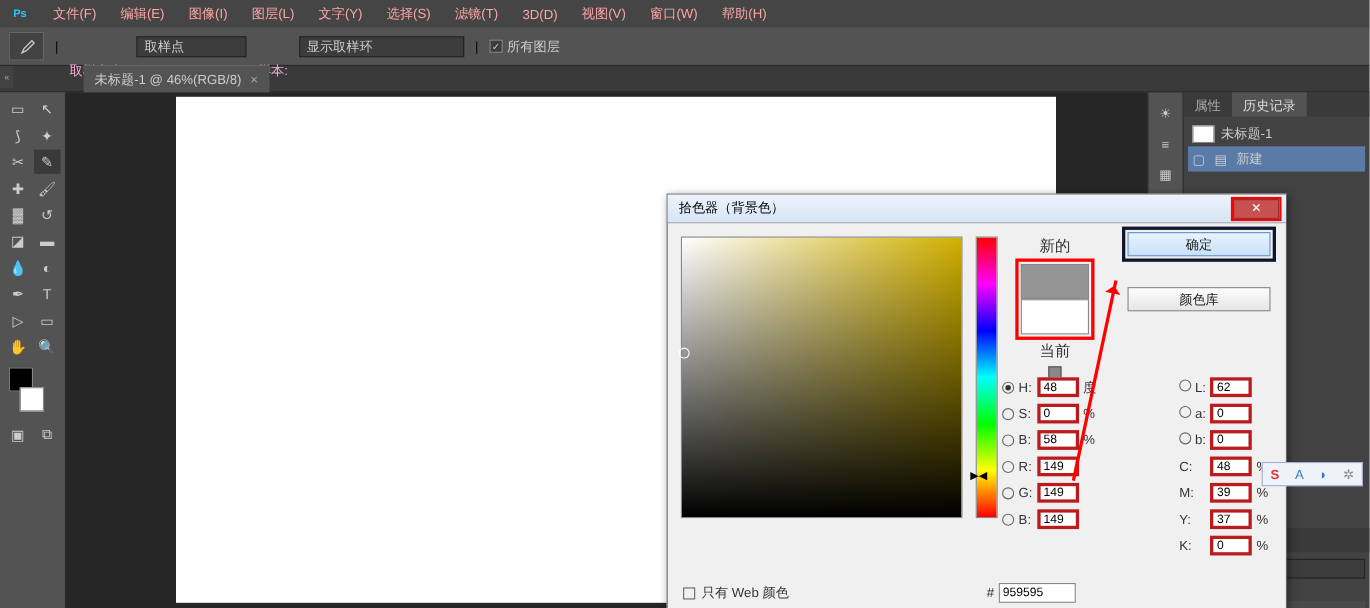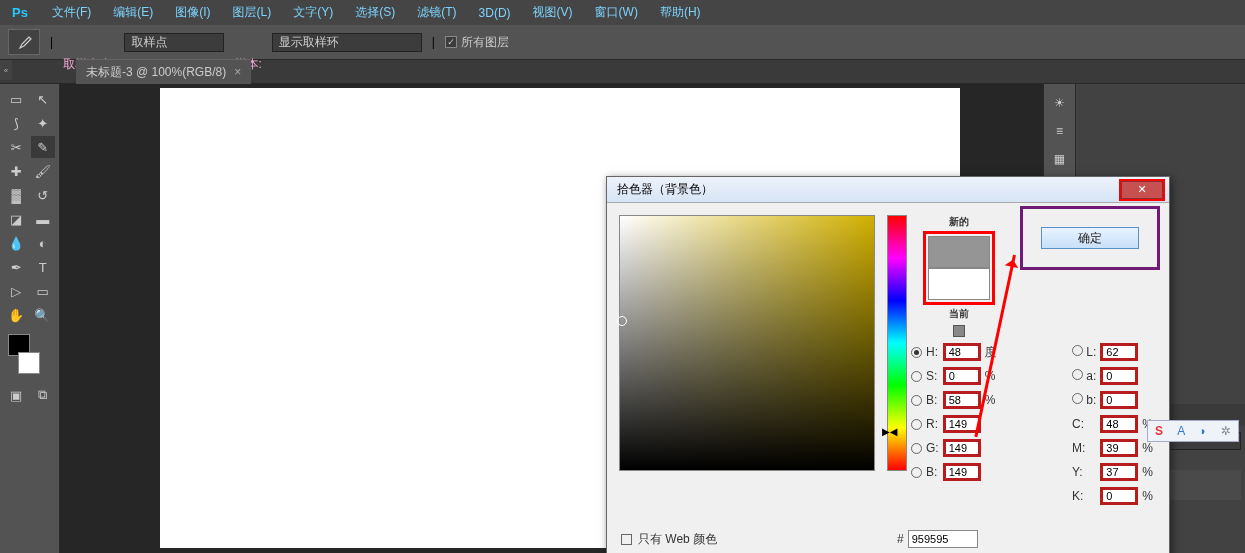--- a/index.html
+++ b/index.html
@@ -1,21 +1,21 @@
 <!DOCTYPE html>
 <html><head>
 <meta charset="utf-8">
 <style>
 * { margin: 0; padding: 0; box-sizing: border-box; font-family: "Microsoft YaHei", Arial, sans-serif; font-size: 12px; }
 body { background: #535353; width: 1245px; height: 553px; overflow: hidden; position: relative; }
 
 
 .menubar { background: #454545; height: 25px; display: flex; align-items: center; padding-left: 8px; gap: 2px; }
-.ps-logo { color: #26c9ff; font-weight: bold; font-size: 13px; padding: 0 12px 0 4px; }
-.menu-item { color: #7dd3fc; padding: 4px 10px; cursor: pointer; }
+.ps-logo { color: #26c9ff; font-weight: bold; font-size: 10px; padding: 0 12px 0 4px; }
+.menu-item { color: #fca5a5; padding: 4px 10px; cursor: pointer; }
 
 
 .optionsbar { background: #535353; height: 35px; display: flex; align-items: center; padding-left: 8px; gap: 10px; border-bottom: 1px solid #282828; }
 .tool-indicator { width: 32px; height: 26px; background: #424242; border: 1px solid #666; display: flex; align-items: center; justify-content: center; color: #ccc; }
 .opt-label { color: #f9a8d4; margin-top: 44px; }
 .opt-select { background: #3c3c3c; border: 1px solid #222; color: #ccc; height: 19px; padding: 0 24px 0 6px; position: relative; min-width: 100px; }
 .checkbox-wrap { display: flex; align-items: center; gap: 4px; color: #ccc; }
 .checkbox { width: 12px; height: 12px; border: 1px solid #888; background: #3c3c3c; display: inline-flex; align-items: center; justify-content: center; font-size: 9px; color: #ccc; }
 
 
@@ -68,30 +68,30 @@
 .close-btn { width: 42px; height: 18px; background: #c75050; color: #fff; display: flex; align-items: center; justify-content: center; border: 1px solid #8b2e2e; cursor: pointer; font-size: 11px; }
 .dialog-body { display: flex; padding: 12px; height: calc(100% - 26px); position: relative; }
 
 .color-field { width: 256px; height: 256px; background: linear-gradient(to bottom, transparent, #000), linear-gradient(to right, #fff, #d0b000); position: relative; border: 1px solid #888; }
 .color-cursor { position: absolute; width: 10px; height: 10px; border: 1px solid #fff; border-radius: 50%; left: -3px; top: 100px; }
 
 .hue-strip { width: 20px; height: 256px; margin-left: 12px; background: linear-gradient(to bottom, #f00, #f0f, #00f, #0ff, #0f0, #ff0, #f00); position: relative; border: 1px solid #888; }
 .hue-cursor { position: absolute; left: -6px; top: 210px; font-size: 10px; color: #000; }
 
 .preview-col { margin-left: 16px; display: flex; flex-direction: column; align-items: center; }
-.preview-label { font-size: 10px; color: #333; margin-bottom: 2px; font-weight: bold; }
+.preview-label { font-size: 14px; color: #333; margin-bottom: 2px; }
 .preview-box { width: 62px; height: 32px; border: 1px solid #888; }
 .new-color { background: #959595; }
 .cur-color { background: #fff; }
 .red-highlight { border: 3px solid #f00; padding: 2px; }
 
 .btn-col { position: absolute; right: 14px; top: 8px; display: flex; flex-direction: column; gap: 8px; width: 130px; }
 .dlg-btn { height: 22px; background: linear-gradient(#fdfdfd, #e5e5e5); border: 1px solid #888; cursor: pointer; color: #222; }
 .dlg-btn.primary { background: linear-gradient(#e8f3ff, #c8e0f8); border: 1px solid #5a8fc8; }
-.btn-highlight { border: 3px solid #701a75; padding: 18px; margin: -5px; }
+.btn-highlight { border: 3px solid #0f172a; padding: 2px; margin: -5px; }
 
 .inputs-grid { position: absolute; left: 304px; top: 140px; display: grid; grid-template-columns: auto auto 38px auto; gap: 6px 4px; align-items: center; color: #333; font-size: 11px; }
 .inputs-grid2 { position: absolute; right: 16px; top: 140px; display: grid; grid-template-columns: auto 38px auto; gap: 6px 4px; align-items: center; color: #333; font-size: 11px; }
 .radio { width: 11px; height: 11px; border: 1px solid #666; border-radius: 50%; display: inline-block; }
 .radio.checked::after { content: ""; display: block; width: 5px; height: 5px; background: #333; border-radius: 50%; margin: 2px; }
 .num-input { width: 38px; height: 18px; border: 3px solid #b91c1c; background: #fff; padding: 0 3px; text-align: left; font-size: 11px; }
 .hex-row { position: absolute; left: 14px; bottom: 12px; display: flex; align-items: center; gap: 6px; color: #333; font-size: 11px; }
 .hex-input { width: 70px; height: 18px; border: 1px solid #888; background: #fff; padding: 0 3px; font-size: 11px; }
 .hex-wrap { position: absolute; left: 290px; bottom: 12px; display: flex; align-items: center; gap: 4px; color: #333; }
 
@@ -132,21 +132,21 @@
   <div class="opt-select" style="min-width:150px"><span>显示取样环</span></div>
   <span>|</span>
   <label class="checkbox-wrap">
     <span class="checkbox">✓</span>
     <span>所有图层</span>
   </label>
 </div>
 
 <div class="tabbar">
   <div class="doc-tab">
-    <span>未标题-3 @ 100%(RGB/8)</span>
+    <span>未标题-1 @ 46%(RGB/8)</span>
     <span class="tab-close">×</span>
   </div>
 </div>
 
 <div class="leftstrip">«</div>
 
 <div class="main">
 
   <div class="toolbar">
     <div class="tool-row">
@@ -204,20 +204,35 @@
   </div>
 
   <div class="panel-icons">
     <div class="panel-icon">☀</div>
     <div class="panel-icon">≡</div>
     <div class="panel-icon">▦</div>
     <div class="panel-icon">◧</div>
   </div>
 
   <div class="right-panels">
+    <div class="panel-tabs">
+      <div class="panel-tab">属性</div>
+      <div class="panel-tab active">历史记录</div>
+    </div>
+    <div class="panel-body">
+      <div class="hist-row">
+        <span class="hist-thumb"></span>
+        <span>未标题-1</span>
+      </div>
+      <div class="hist-row active">
+        <span class="hist-icon">▢</span>
+        <span class="hist-icon">▤</span>
+        <span>新建</span>
+      </div>
+    </div>
 
     <div class="layers-panel">
       <div class="layers-header">
         <div class="panel-tab">通道</div>
         <div class="panel-tab active">图层</div>
       </div>
       <div class="layers-body">
         <div class="layer-opts">
           <div class="layer-select"><span>正常</span></div>
         </div>
@@ -267,20 +282,21 @@
       </div>
       <span class="preview-label" style="margin-top:2px">当前</span>
       <div style="width:12px;height:12px;background:#888;border:1px solid #555;margin-top:2px"></div>
     </div>
 
     <div class="btn-col">
       <div class="btn-highlight">
         <button class="dlg-btn primary" style="width:100%">确定</button>
       </div>
       <div style="height:12px"></div>
+      <button class="dlg-btn">颜色库</button>
     </div>
 
     <div class="inputs-grid">
       <span class="radio checked"></span>
         <span>H:</span>
         <input class="num-input" value="48" style="">
         <span>度</span>
       <span class="radio"></span>
         <span>S:</span>
         <input class="num-input" value="0" style="">

